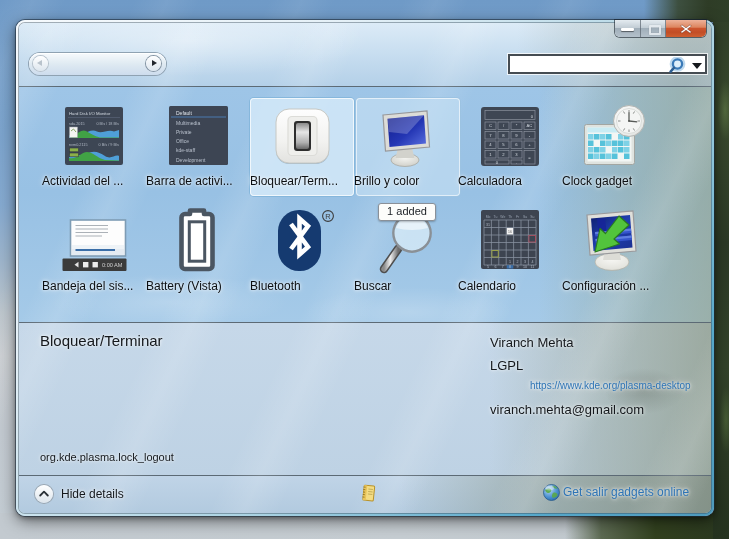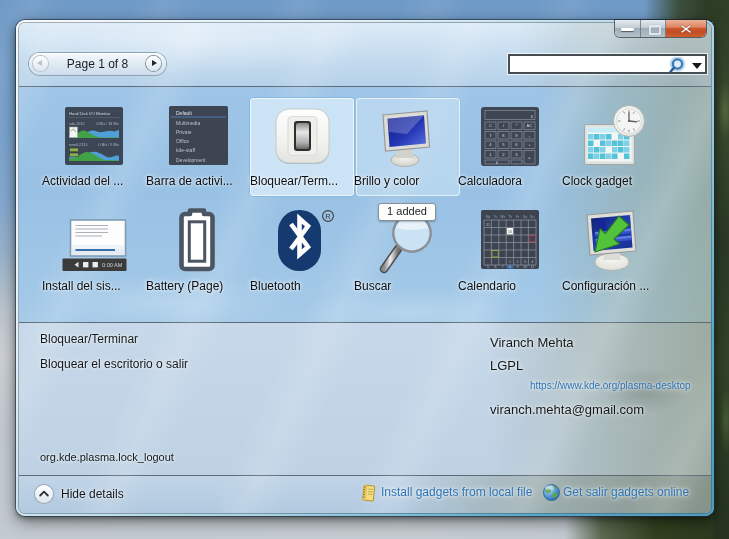--- a/index.html
+++ b/index.html
@@ -110,21 +110,20 @@
       <div id="sep3"></div>
       <div id="foot">
           <div class="gr"></div>
         </div>
       <div id="winstreaks"></div>
 
       <div id="pill">
         <div class="navbtn" id="nleft">
             <div class="tri"></div>
           </div>
-        <div id="pilltext">Page 1 of 8</div>
         <div class="navbtn" id="nright">
             <div class="tri"></div>
           </div>
       </div>
       <div id="search">
         <svg class="abs" style="left:157px;top:1px" width="19" height="18" viewBox="0 0 19 18">
           <circle cx="10.5" cy="7" r="5.6" fill="none" stroke="#a8cce8" stroke-width="4.5" opacity="0.75"></circle>
           <circle cx="10.5" cy="7" r="4.6" fill="#ddeefa" stroke="#3a7ab8" stroke-width="2.3"></circle>
           <line x1="6.8" y1="11" x2="3.6" y2="14.6" stroke="#2d5f93" stroke-width="2.6" stroke-linecap="round"></line>
         </svg>
@@ -429,31 +428,30 @@
         </g>
         <path d="M36 8 L46 17 L31 31 L36.5 36 L12 44 L17 20.5 L22.5 25.5 Z" fill="#52c43c" stroke="#2a7a20" stroke-width="1.2" stroke-linejoin="round"></path>
       </svg>
 
       <div class="lbl" style="left:23px;top:151px;width:104px">Actividad del ...</div>
       <div class="lbl" style="left:127px;top:151px;width:104px">Barra de activi...</div>
       <div class="lbl" style="left:231px;top:151px;width:104px">Bloquear/Term...</div>
       <div class="lbl" style="left:335px;top:151px;width:93px">Brillo y color</div>
       <div class="lbl" style="left:439px;top:151px;width:104px">Calculadora</div>
       <div class="lbl" style="left:543px;top:151px;width:104px">Clock gadget</div>
-      <div class="lbl" style="left:23px;top:256px;width:104px">Install del sis...</div>
-      <div class="lbl" style="left:127px;top:256px;width:104px">Battery (Page)</div>
+      <div class="lbl" style="left:23px;top:256px;width:104px">Bandeja del sis...</div>
+      <div class="lbl" style="left:127px;top:256px;width:104px">Battery (Vista)</div>
       <div class="lbl" style="left:231px;top:256px;width:104px">Bluetooth</div>
       <div class="lbl" style="left:335px;top:256px;width:104px">Buscar</div>
       <div class="lbl" style="left:439px;top:256px;width:104px">Calendario</div>
       <div class="lbl" style="left:543px;top:256px;width:104px">Configuración ...</div>
 
       <div id="tip">1 added</div>
 
-      <div class="t" style="left:21px;top:309px;font-size:12px;">Bloquear/Terminar</div>
-      <div class="t" style="left:21px;top:334px;font-size:12px;">Bloquear el escritorio o salir</div>
+      <div class="t" style="left:21px;top:309px;font-size:15px;">Bloquear/Terminar</div>
       <div class="t" style="left:471px;top:312px;font-size:13px;">Viranch Mehta</div>
       <div class="t" style="left:471px;top:335px;font-size:13px;">LGPL</div>
       <div class="t link" style="left:471px;top:357px;font-size:10px;margin-left:40px;">https://www.kde.org/plasma-desktop</div>
       <div class="t" style="left:471px;top:379px;font-size:13px;">viranch.mehta@gmail.com</div>
       <div class="t" style="left:21px;top:428px;font-size:11px;">org.kde.plasma.lock_logout</div>
 
       <div id="hidebtn"></div>
       <svg class="abs" style="left:20px;top:467px" width="10" height="7" viewBox="0 0 10 7">
         <path d="M1.2 5.5 L5 1.6 L8.8 5.5" fill="none" stroke="#2a3036" stroke-width="1.8" stroke-linecap="round" stroke-linejoin="round"></path>
       </svg>
@@ -483,21 +481,20 @@
               <stop offset="0.55" stop-color="#4a90d0"></stop>
               <stop offset="1" stop-color="#1a5a9a"></stop>
           </radialGradient>
         </defs>
         <circle cx="8.5" cy="8.5" r="8" fill="url(#gglobe)" stroke="#2a5a8a" stroke-width="0.8"></circle>
         <path d="M2 6 C4 4.5,7 4,8 5.5 C9 7,7 9,5 9 C3.5 9,2.5 7.5,2 6 Z" fill="#5aa848" opacity="0.9"></path>
         <path d="M10 9 C12 8,14.5 9,14.5 11 C14 13,11 14.5,9.5 13.5 C8.5 12.5,9 10,10 9 Z" fill="#5aa848" opacity="0.9"></path>
         <path d="M9 2 C11 1.5,13.5 2.5,14.5 4.5 C13 5,10.5 4.5,9 2 Z" fill="#5aa848" opacity="0.8"></path>
         <ellipse cx="6.5" cy="4" rx="4.5" ry="2.4" fill="#ffffff" opacity="0.35"></ellipse>
       </svg>
-      <div class="t link" style="left:362px;top:462px;font-size:12px;">Install gadgets from local file</div>
       <div class="t link" style="left:544px;top:462px;font-size:12px;">Get salir gadgets online</div>
     </div>
   </div>
 
   <div id="caps">
     <div class="cap min">
         <div class="dash"></div>
       </div>
     <div class="cap max">
         <div class="sq"></div>

